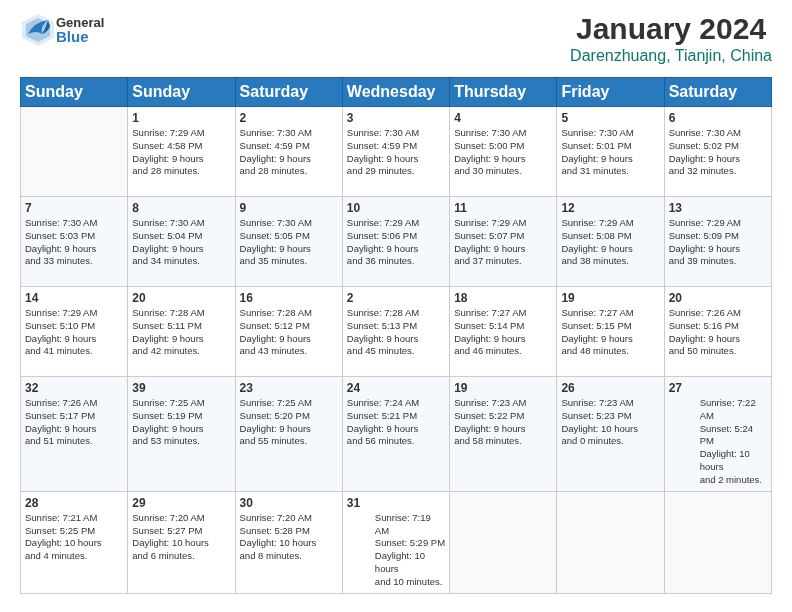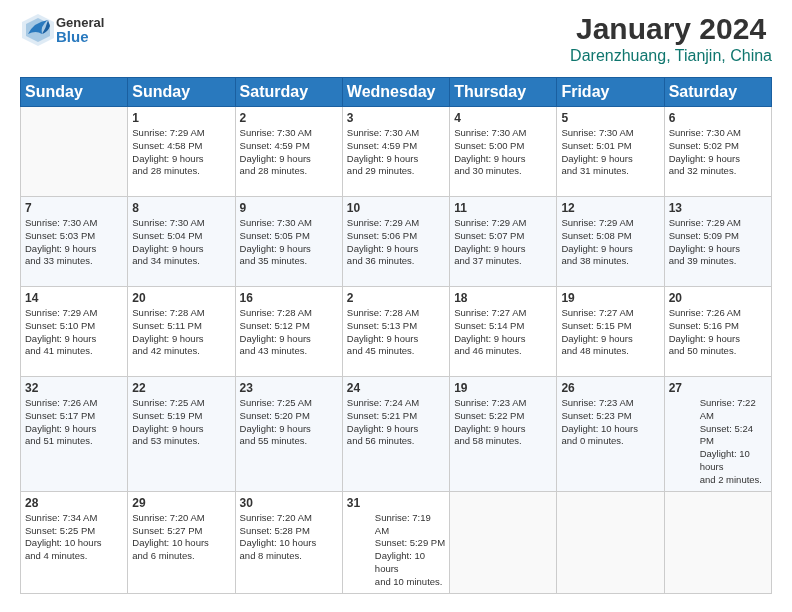--- a/index.html
+++ b/index.html
@@ -288,21 +288,21 @@
         </tr>
         <tr>
           <td>
             <span class="day-num">32</span>
             <div class="day-info" style="white-space: pre-line;">Sunrise: 7:26 AM
 Sunset: 5:17 PM
 Daylight: 9 hours
 and 51 minutes.</div>
           </td>
           <td>
-            <span class="day-num">22</span>
+            <span class="day-num">39</span>
             <div class="day-info" style="white-space: pre-line;">Sunrise: 7:25 AM
 Sunset: 5:19 PM
 Daylight: 9 hours
 and 53 minutes.</div>
           </td>
           <td>
             <span class="day-num">23</span>
             <div class="day-info" style="white-space: pre-line;">Sunrise: 7:25 AM
 Sunset: 5:20 PM
 Daylight: 9 hours
@@ -333,21 +333,21 @@
             <span class="day-num">27</span>
             <div class="day-info" style="white-space: pre-line; margin-left: 31px;">Sunrise: 7:22 AM
 Sunset: 5:24 PM
 Daylight: 10 hours
 and 2 minutes.</div>
           </td>
         </tr>
         <tr>
           <td>
             <span class="day-num">28</span>
-            <div class="day-info" style="white-space: pre-line;">Sunrise: 7:34 AM
+            <div class="day-info" style="white-space: pre-line;">Sunrise: 7:21 AM
 Sunset: 5:25 PM
 Daylight: 10 hours
 and 4 minutes.</div>
           </td>
           <td>
             <span class="day-num">29</span>
             <div class="day-info" style="white-space: pre-line;">Sunrise: 7:20 AM
 Sunset: 5:27 PM
 Daylight: 10 hours
 and 6 minutes.</div>

